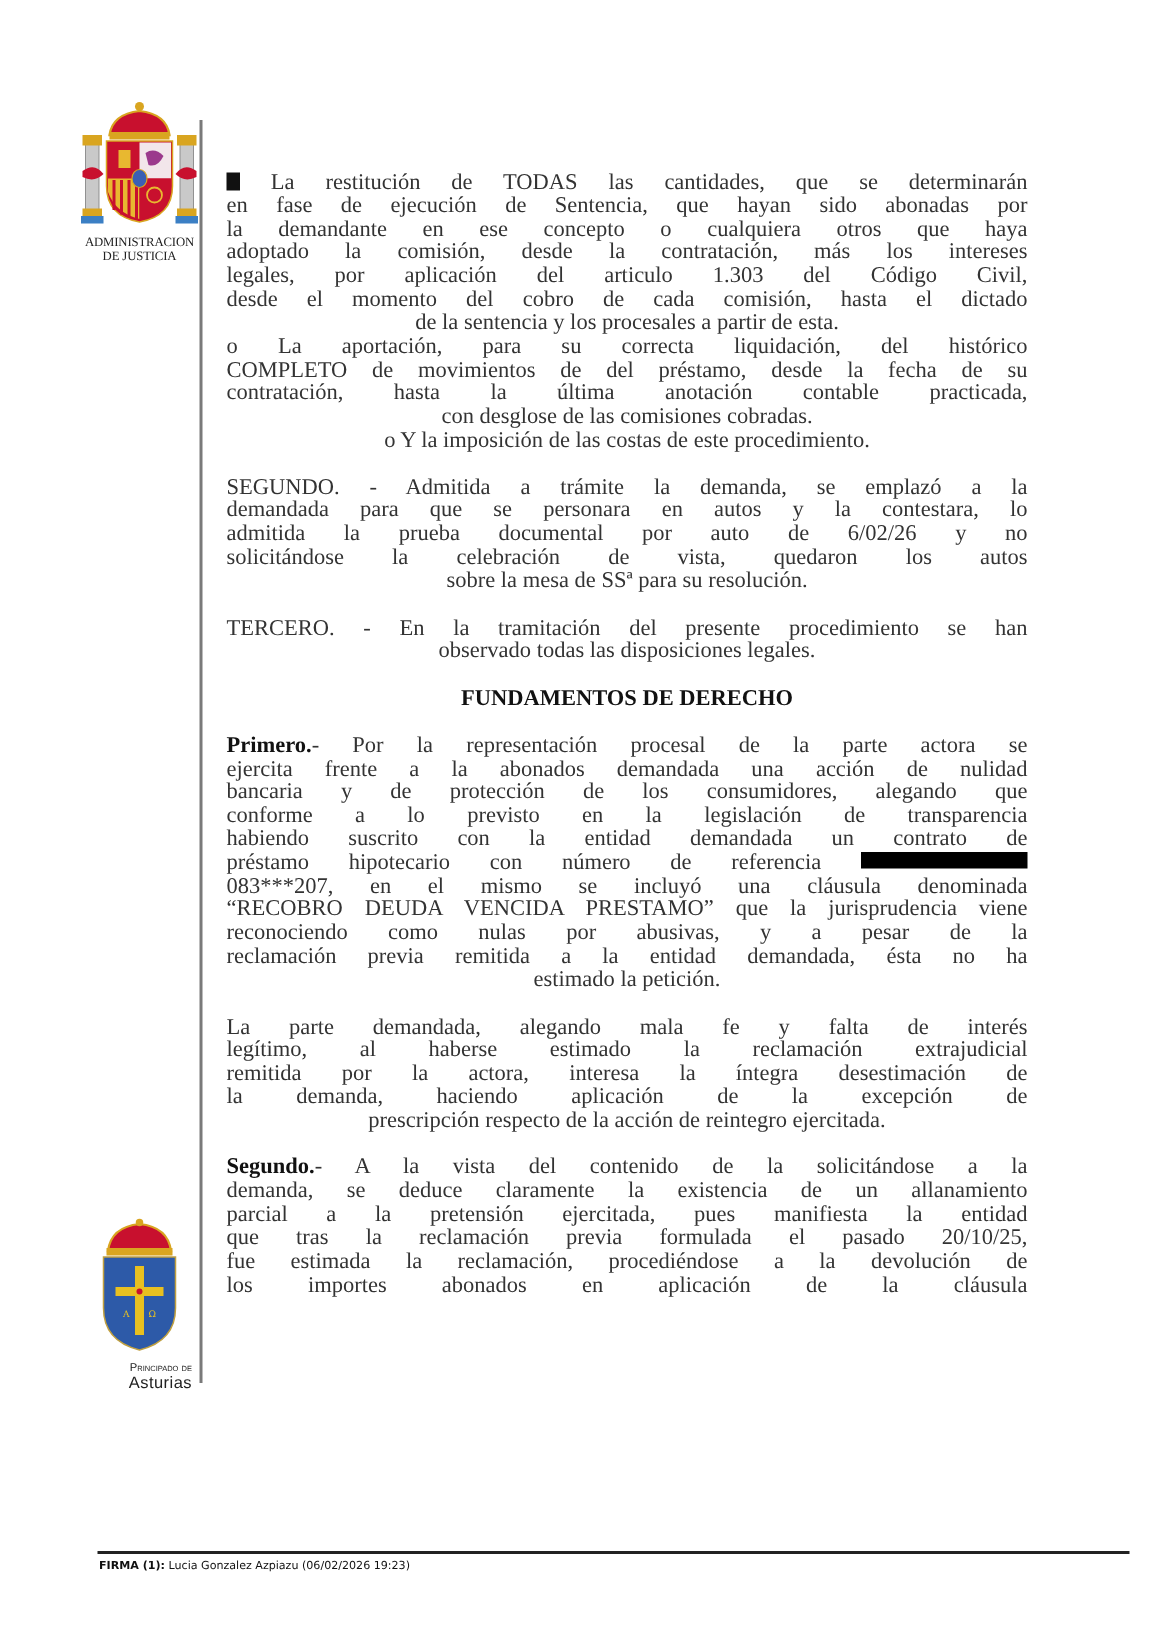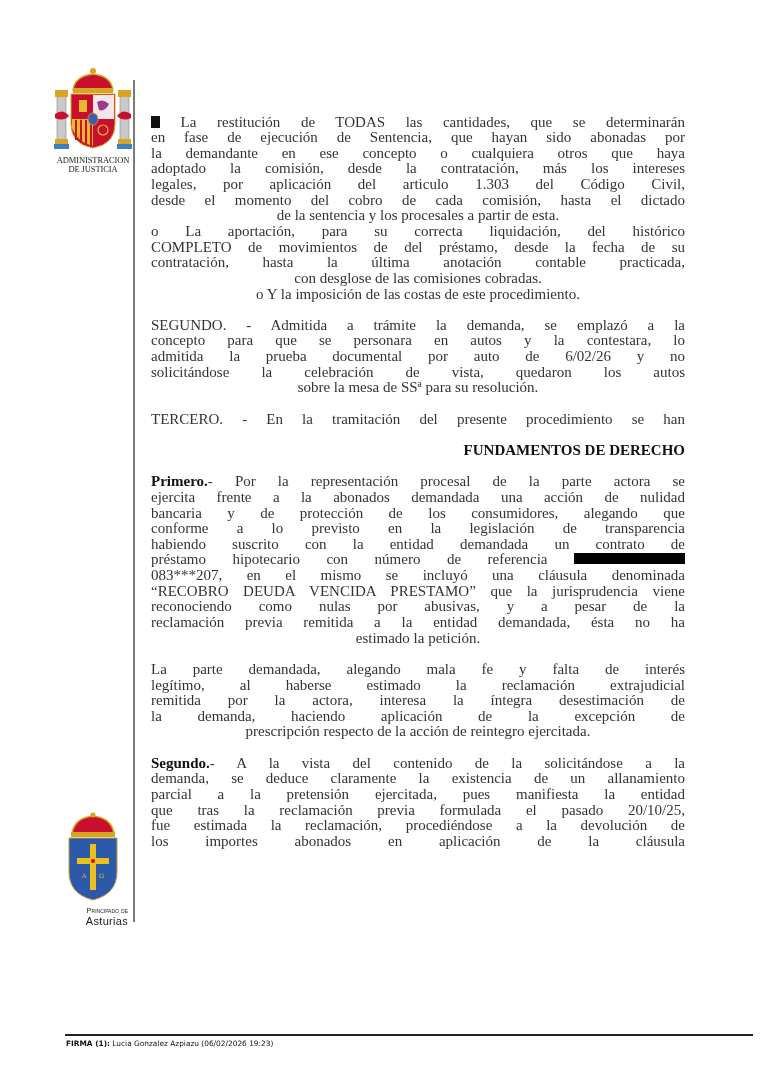--- a/index.html
+++ b/index.html
@@ -13,21 +13,21 @@
     .logo-caption { font-family: "Liberation Serif", serif; font-size: 8.5px; color: #222; text-align: center; line-height: 9px; letter-spacing: -0.1px; }
     .logo-caption2 { font-family: "Liberation Sans", sans-serif; color: #222; text-align: right; }
     .logo-caption2 .small { font-size: 7.5px; line-height: 9px; font-variant: small-caps; }
     .logo-caption2 .big { font-size: 11px; line-height: 12px; letter-spacing: 0.3px; }
 
     .content { position: absolute; left: 151px; top: 114.5px; width: 534px;
       font-family: Liberation Serif, serif; font-size: 15px; line-height: 15.65px; color: #333; }
     .ln { display: block; white-space: pre; height: 15.65px; text-align: center; }
     .j { text-align: justify; text-align-last: justify; white-space: normal; }
     .blank { height: 15.65px; }
-    .center { text-align: right; }
+    .center { text-align: center; }
     b { font-weight: bold; color: #111; }
     .bullet-sq { display: inline-block; width: 9px; height: 12px; background: #111; vertical-align: -1px; margin-right: 0px; }
     .redact { display: inline-block; width: 111px; height: 11px; background: #000; vertical-align: 0px; }
 
     .footer-line { position: absolute; left: 65px; top: 1034px; width: 688px; height: 2px; background: #222; }
     .footer { position: absolute; left: 66px; top: 1039px; font-family: "DejaVu Sans", sans-serif; font-size: 7.4px; color: #111; }
     .footer b { font-weight: bold; }
   </style>
 </head>
 <body>
@@ -88,29 +88,30 @@
       <span class="ln j">o La aportación, para su correcta liquidación, del histórico</span>
       <span class="ln j">COMPLETO de movimientos de del préstamo, desde la fecha de su</span>
       <span class="ln j">contratación, hasta la última anotación contable practicada,</span>
       <span class="ln">con desglose de las comisiones cobradas.</span>
     </div>
     <span class="ln">o Y la imposición de las costas de este procedimiento.</span>
     <span class="ln blank"></span>
 
     <div>
       <span class="ln j">SEGUNDO. - Admitida a trámite la demanda, se emplazó a la</span>
-      <span class="ln j">concepto para que se personara en autos y la contestara, lo</span>
+      <span class="ln j">demandada para que se personara en autos y la contestara, lo</span>
       <span class="ln j">admitida la prueba documental por auto de 6/02/26 y no</span>
       <span class="ln j">solicitándose la celebración de vista, quedaron los autos</span>
       <span class="ln">sobre la mesa de SSª para su resolución.</span>
     </div>
     <span class="ln blank"></span>
 
     <div>
       <span class="ln j">TERCERO. - En la tramitación del presente procedimiento se han</span>
+      <span class="ln">observado todas las disposiciones legales.</span>
     </div>
     <span class="ln blank"></span>
 
     <span class="ln center"><b>FUNDAMENTOS DE DERECHO</b></span>
     <span class="ln blank"></span>
 
     <div>
       <span class="ln j"><b>Primero.</b><span>- Por la representación procesal de la parte actora se</span></span>
       <span class="ln j">ejercita frente a la abonados demandada una acción de nulidad</span>
       <span class="ln j">bancaria y de protección de los consumidores, alegando que</span>

